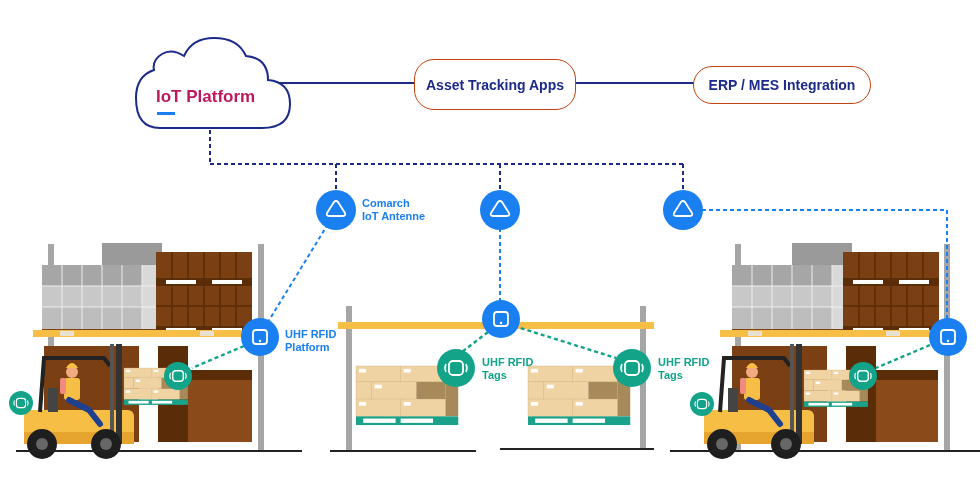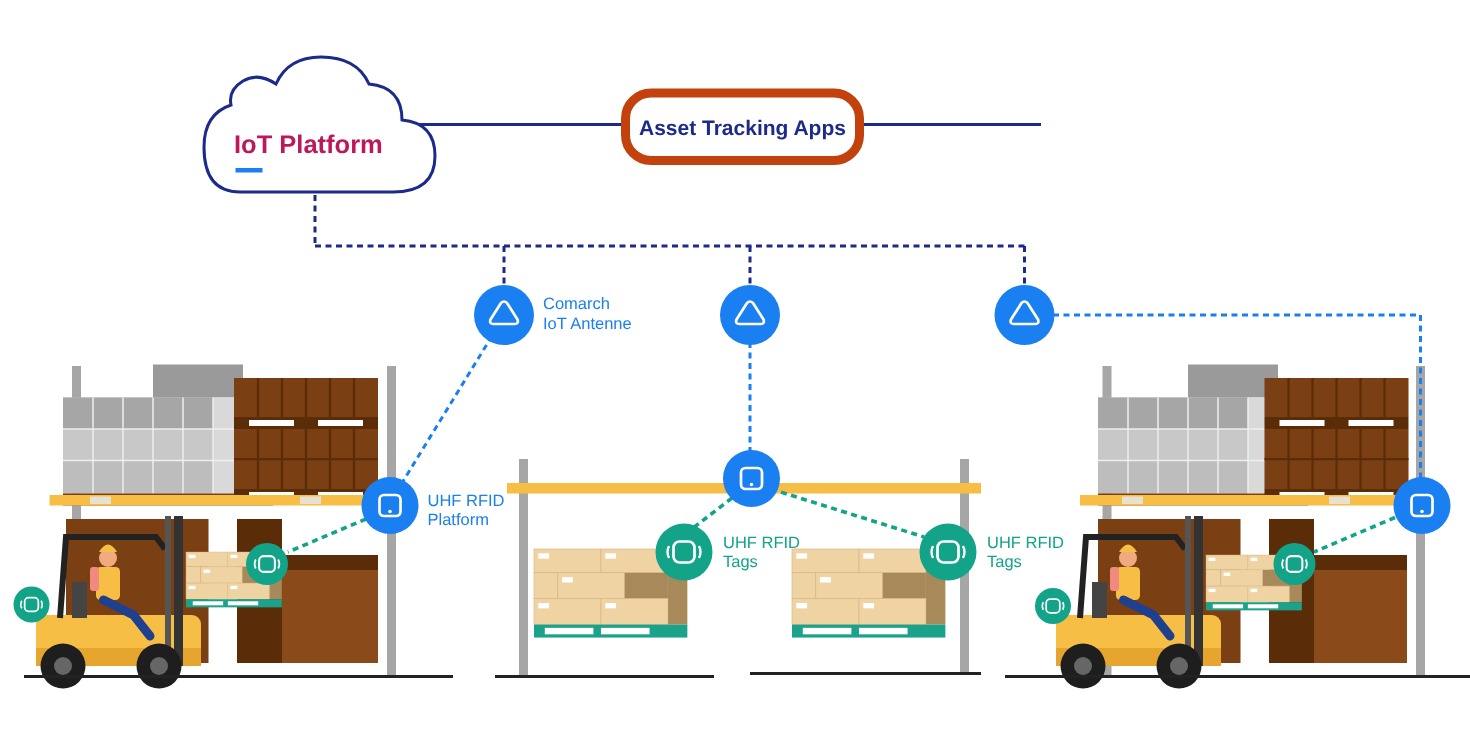--- a/index.html
+++ b/index.html
@@ -1,21 +1,21 @@
 <!DOCTYPE html>
 <html><head>
 <meta charset="utf-8">
 <style>
   html,body{margin:0;padding:0;background:#ffffff;}
   body{width:980px;height:490px;position:relative;overflow:hidden;font-family:"Liberation Sans",sans-serif;}
   #stage{position:absolute;left:0;top:0;width:980px;height:490px;}
-  .lbl{position:absolute;font-family:"Liberation Sans",sans-serif;font-weight:normal;line-height:13px;}
+  .lbl{position:absolute;font-family:"Liberation Sans",sans-serif;font-weight:bold;line-height:13px;}
   .lbl-blue{color:#1a7ff0;font-size:11px;}
   .lbl-green{color:#12a389;font-size:11px;}
-  .pill{position:absolute;border:6px solid #c2410c;border-radius:20px;background:#fff;color:#1c2a8a;font-weight:bold;font-size:14px;display:flex;align-items:center;justify-content:center;box-sizing:border-box;}
+  .pill{position:absolute;border:1px solid #c2410c;border-radius:20px;background:#fff;color:#1c2a8a;font-weight:bold;font-size:14px;display:flex;align-items:center;justify-content:center;box-sizing:border-box;}
   .cloud-label{position:absolute;left:156px;top:87px;color:#be185d;font-weight:bold;font-size:17px;}
   .cloud-underline{position:absolute;left:157px;top:112px;width:18px;height:3px;background:#1a7ff0;}
 </style>
 </head>
 <body>
 
 <div id="stage">
 <svg width="980" height="490" viewBox="0 0 980 490" xmlns="http://www.w3.org/2000/svg" style="position:absolute;left:0;top:0;">
   <defs>
     <g id="antIcon">
@@ -239,20 +239,23 @@
         <use href="#tagIcon" x="702" y="404" transform="translate(702,404) scale(0.65) translate(-702,-404)"></use>
       </g>
 </svg>
 
 <div class="cloud-label">IoT Platform</div>
 <div class="cloud-underline"></div>
 
 <div class="pill" style="left:414px;top:59px;width:162px;height:51px;">
   <span>Asset Tracking Apps</span>
 </div>
+<div class="pill" style="left:693px;top:66px;width:178px;height:38px;">
+  <span>ERP / MES Integration</span>
+</div>
 
 <div class="lbl lbl-blue" style="left:362px;top:197px;">
   <div>Comarch</div>
   <div>IoT Antenne</div>
 </div>
 
 <div class="lbl lbl-blue" style="left:285px;top:328px;">
   <div>UHF RFID</div>
   <div>Platform</div>
 </div>

